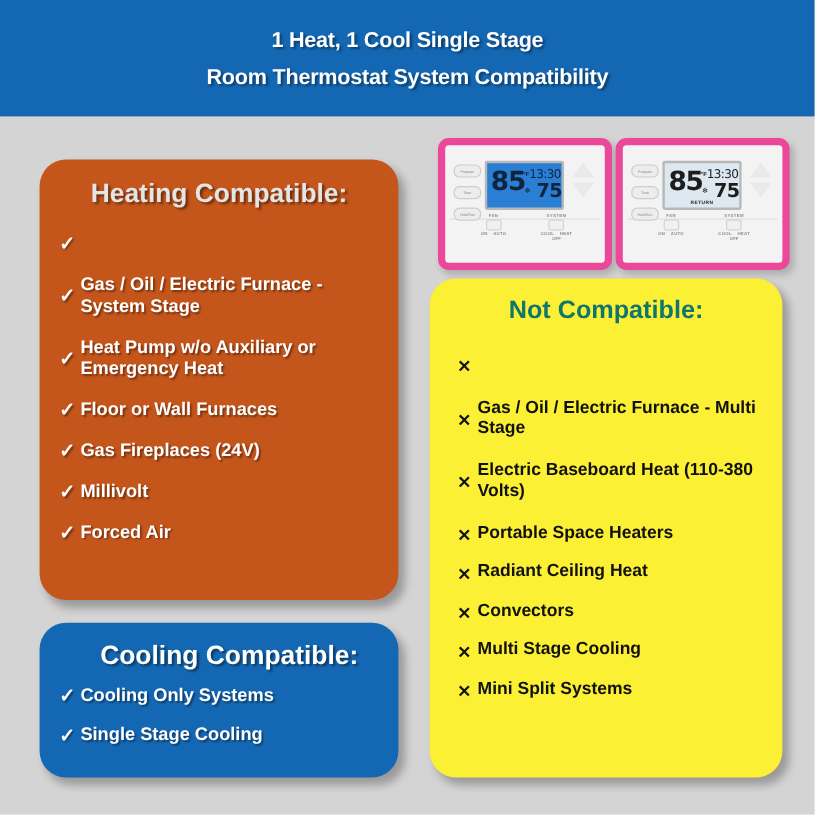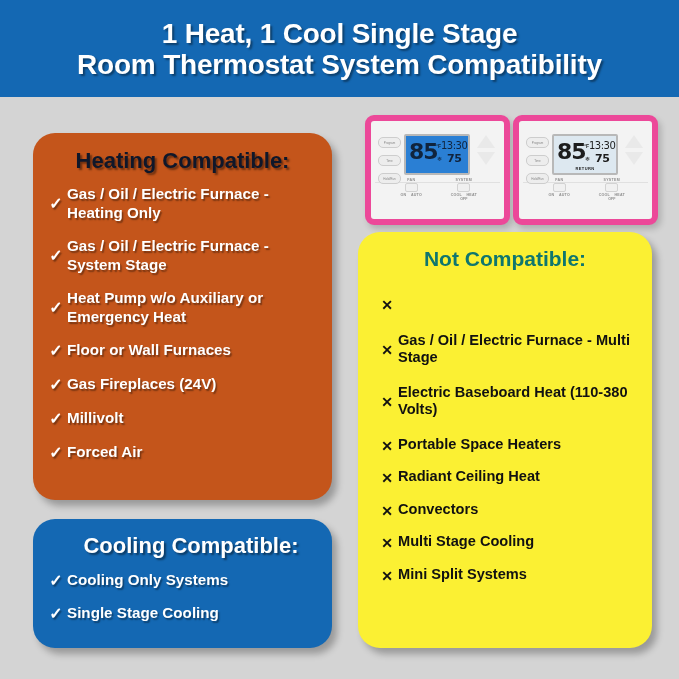--- a/index.html
+++ b/index.html
@@ -32,21 +32,21 @@
     width: 679px;
     height: 97px;
     display: flex;
     flex-direction: column;
     align-items: center;
     justify-content: center;
   }
   #header .tline {
     color: #ffffff;
     font-weight: bold;
-    font-size: 28px;
+    font-size: 18px;
     line-height: 31px;
     letter-spacing: -0.2px;
     text-shadow: 2px 2px 2px rgba(0,0,0,0.40);
     white-space: nowrap;
   }
 
   
   .card {
     position: absolute;
     box-sizing: border-box;
@@ -70,21 +70,21 @@
   }
 
   
   #card-heating {
     left: 33px; top: 133px;
     width: 299px; height: 367px;
     background: #c4551b;
     border-radius: 22px;
   }
   #card-heating .card-title {
-    color: #0f172a;
+    color: #e5e5e5;
     font-size: 22px;
     text-align: center;
     margin-top: 15px;
     text-shadow: 2px 2px 2px rgba(0,0,0,0.45);
   }
   #card-heating .list { margin-top: 11px; }
   #card-heating .item {
     color: #ffffff;
     font-size: 15.2px;
     font-weight: bold;
@@ -235,21 +235,21 @@
     font-weight: normal;
     font-size: 10px;
     line-height: 10px;
     letter-spacing: -0.5px;
   }
   .lcd .small-temp {
     position: absolute;
     left: 41px; top: 17px;
     font-family: "DejaVu Sans", sans-serif;
     font-weight: bold;
-    font-size: 11px;
+    font-size: 16px;
     line-height: 11px;
     letter-spacing: -0.5px;
   }
   .lcd .snow {
     position: absolute;
     left: 31px; top: 19px;
     font-size: 6px;
   }
   .lcd .mode-lbl {
     position: absolute;
@@ -422,21 +422,20 @@
         <div class="sw-opts2">OFF</div>
       </div>
     </div>
   </div>
 
   <div class="card" id="card-heating">
     <div class="card-title">Heating Compatible:</div>
     <div class="list" id="heating-list">
         <div class="item two-line">
           <span class="mark">✓</span>
-          <span class="itxt">Gas / Oil / Electric Furnace - Heating Only</span>
         </div>
         <div class="item two-line">
           <span class="mark">✓</span>
           <span class="itxt">Gas / Oil / Electric Furnace - System Stage</span>
         </div>
         <div class="item two-line">
           <span class="mark">✓</span>
           <span class="itxt">Heat Pump w/o Auxiliary or Emergency Heat</span>
         </div>
         <div class="item">

